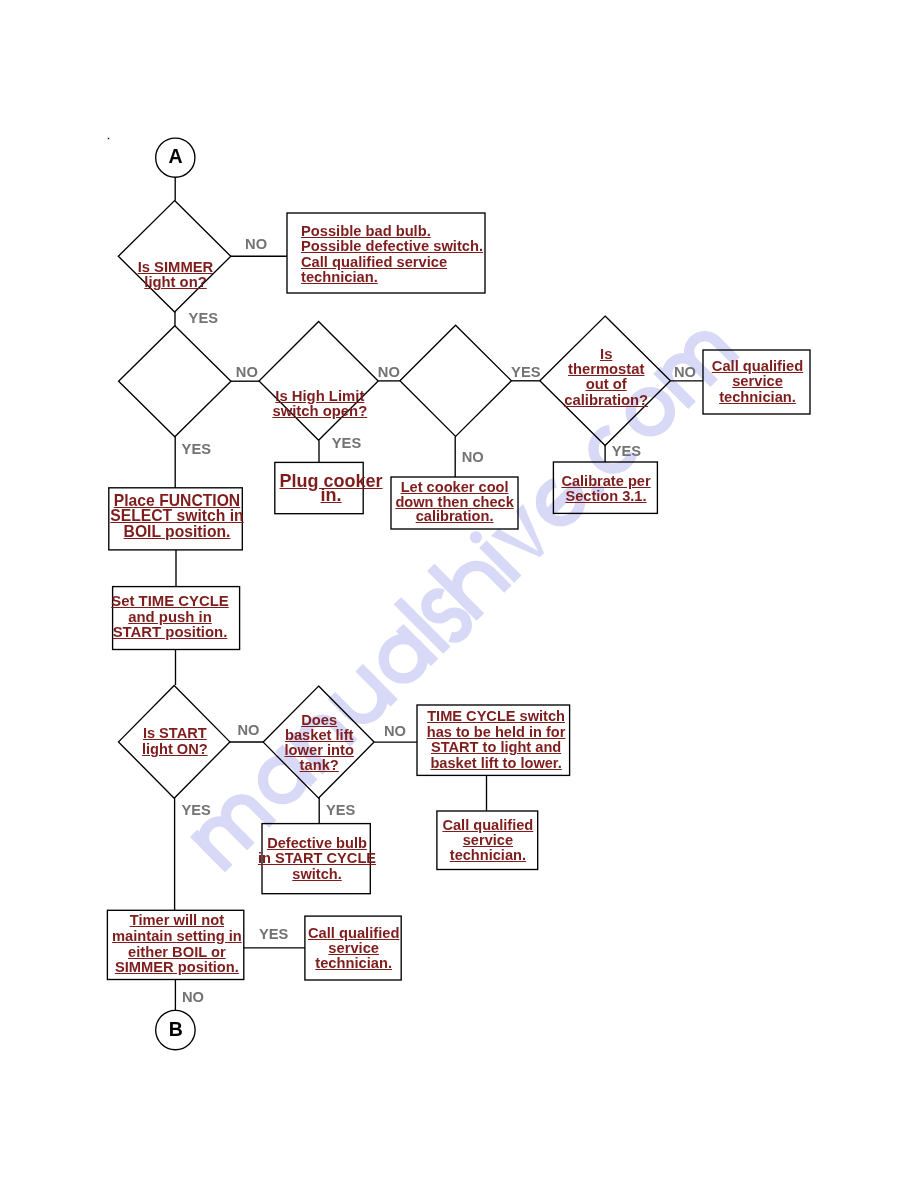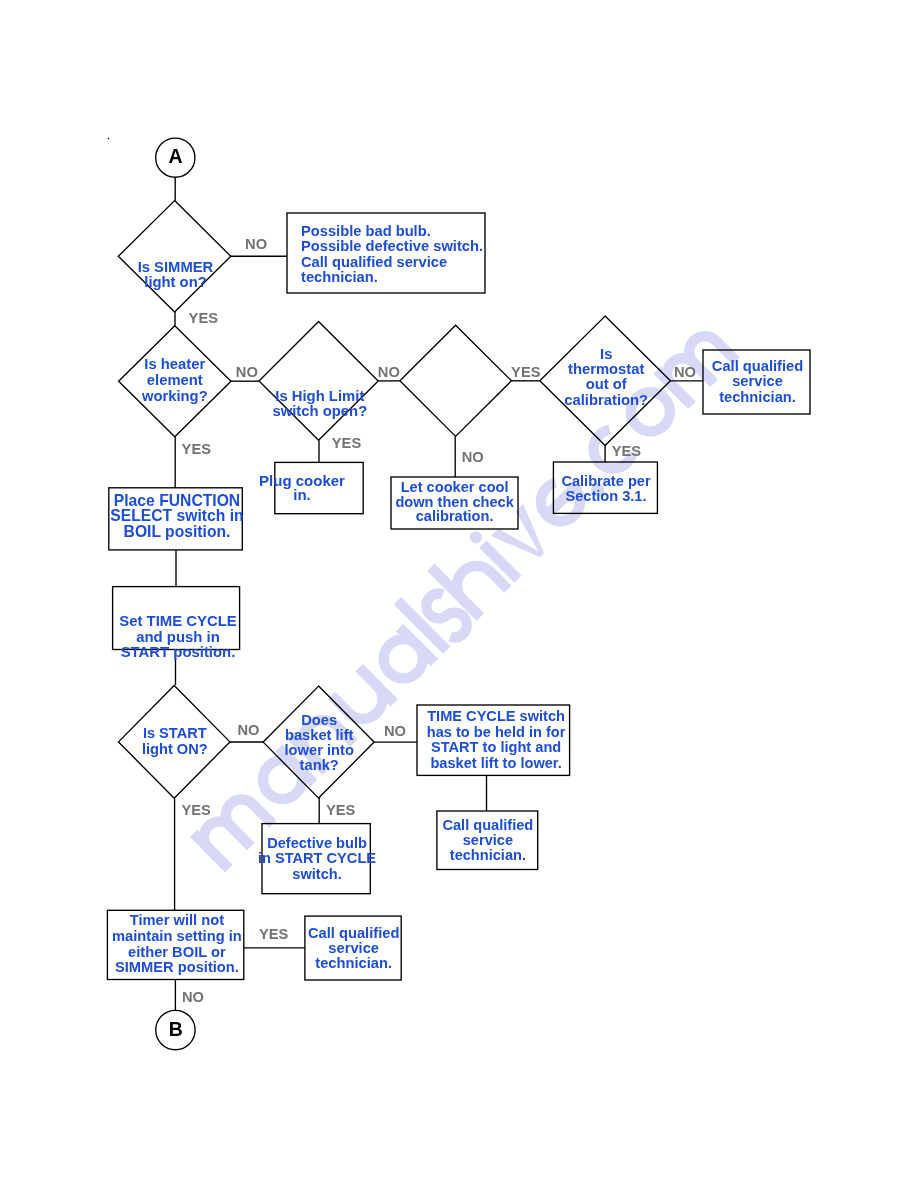--- a/index.html
+++ b/index.html
@@ -4,21 +4,21 @@
 <title>Troubleshooting Flowchart</title>
 <style>
   html,body{margin:0;padding:0;background:#ffffff;}
   body{width:918px;height:1188px;overflow:hidden;
        font-family:"Liberation Sans",sans-serif;}
   #page{position:relative;width:918px;height:1188px;background:#fff;overflow:hidden;}
   #watermark-layer{position:absolute;left:0;top:0;width:918px;height:1188px;overflow:hidden;z-index:1;}
   #watermark-svg{position:absolute;left:0;top:0;width:918px;height:1188px;}
   #flow{position:absolute;left:0;top:0;width:918px;height:1188px;z-index:2;}
   #flow-svg{position:absolute;left:0;top:0;width:918px;height:1188px;}
-  .nodetext{position:absolute;font-weight:bold;color:#1d4ed8;white-space:pre;}
+  .nodetext{position:absolute;font-weight:bold;color:#7f1d1d;white-space:pre;text-decoration:underline;}
   .edgelabel{position:absolute;font-weight:bold;color:#737373;white-space:pre;}
   .connletter{position:absolute;font-weight:bold;color:#000;text-align:center;width:40px;}
 </style>
 </head>
 <body>
 
 <div id="page">
   <div id="watermark-layer">
     <svg id="watermark-svg" viewBox="0 0 918 1188" aria-label="manualshive.com">
       <g fill="#d8d8f7" stroke="#d8d8f7" fill-rule="evenodd" transform="translate(225,872) rotate(-45) scale(0.0950)">
@@ -91,53 +91,50 @@
     <line x1="174.6" y1="798.3" x2="174.6" y2="910.3" stroke="#000" stroke-width="1.35"></line>
     <line x1="374.3" y1="742.1" x2="417.0" y2="742.1" stroke="#000" stroke-width="1.35"></line>
     <line x1="319.2" y1="798.0" x2="319.2" y2="823.6" stroke="#000" stroke-width="1.35"></line>
     <line x1="486.5" y1="775.4" x2="486.5" y2="811.0" stroke="#000" stroke-width="1.35"></line>
     <line x1="243.8" y1="947.9" x2="304.9" y2="947.9" stroke="#000" stroke-width="1.35"></line>
     <line x1="175.4" y1="979.5" x2="175.4" y2="1010.3" stroke="#000" stroke-width="1.35"></line>
     <rect x="107.8" y="137.8" width="1.4" height="1.4" fill="#000"></rect>
   </svg>
   <div class="nodetext" style="left:5.50px;top:260px;width:340px;font-size:14.8px;line-height:15.4px;text-align:center;">Is SIMMER
 light on?</div>
-  <div class="nodetext" style="left:4.80px;top:357.12px;width:340px;font-size:14.8px;line-height:15.7px;text-align:center;">Is heater
-element
-working?</div>
   <div class="nodetext" style="left:149.80px;top:364.80px;width:340px;font-size:14.85px;line-height:15.1px;text-align:center;margin-top:24px;">Is High Limit
 switch open?</div>
   <div class="nodetext" style="left:436.20px;top:346.62px;width:340px;font-size:14.8px;line-height:15.3px;text-align:center;">Is
 thermostat
 out of
 calibration?</div>
   <div class="nodetext" style="left:4.80px;top:725.98px;width:340px;font-size:14.6px;line-height:15.6px;text-align:center;">Is START
 light ON?</div>
   <div class="nodetext" style="left:149.20px;top:712.78px;width:340px;font-size:14.7px;line-height:15.05px;text-align:center;">Does
 basket lift
 lower into
 tank?</div>
   <div class="nodetext" style="left:301.00px;top:223.70px;font-size:14.7px;line-height:15.5px;text-align:left;">Possible bad bulb.
 Possible defective switch.
 Call qualified service
 technician.</div>
   <div class="nodetext" style="left:587.50px;top:359.20px;width:340px;font-size:14.7px;line-height:15.2px;text-align:center;">Call qualified
 service
 technician.</div>
-  <div class="nodetext" style="left:132px;top:473.78px;width:340px;font-size:15px;line-height:14.7px;text-align:center;">Plug cooker
+  <div class="nodetext" style="left:161px;top:473.78px;width:340px;font-size:18px;line-height:14.7px;text-align:center;">Plug cooker
 in.</div>
   <div class="nodetext" style="left:395.40px;top:479.84px;font-size:14.6px;line-height:14.8px;text-align:center;">Let cooker cool
 down then check
 calibration.</div>
   <div class="nodetext" style="left:436.00px;top:473.58px;width:340px;font-size:14.6px;line-height:15.3px;text-align:center;">Calibrate per
 Section 3.1.</div>
   <div class="nodetext" style="left:7.00px;top:493.12px;width:340px;font-size:15.7px;line-height:15.3px;text-align:center;">Place FUNCTION
 SELECT switch in
 BOIL position.</div>
-  <div class="nodetext" style="left:8px;top:594.46px;width:340px;font-size:14.9px;line-height:15.4px;text-align:center;margin-top:20px;">Set TIME CYCLE
+  <div class="nodetext" style="left:0;top:594.46px;width:340px;font-size:14.9px;line-height:15.4px;text-align:center;">Set TIME CYCLE
 and push in
 START position.</div>
   <div class="nodetext" style="left:326.10px;top:709.41px;width:340px;font-size:14.6px;line-height:15.45px;text-align:center;">TIME CYCLE switch
 has to be held in for
 START to light and
 basket lift to lower.</div>
   <div class="nodetext" style="left:317.90px;top:818.44px;width:340px;font-size:14.6px;line-height:14.8px;text-align:center;">Call qualified
 service
 technician.</div>
   <div class="nodetext" style="left:147.00px;top:835.94px;width:340px;font-size:14.6px;line-height:15.3px;text-align:center;">Defective bulb

